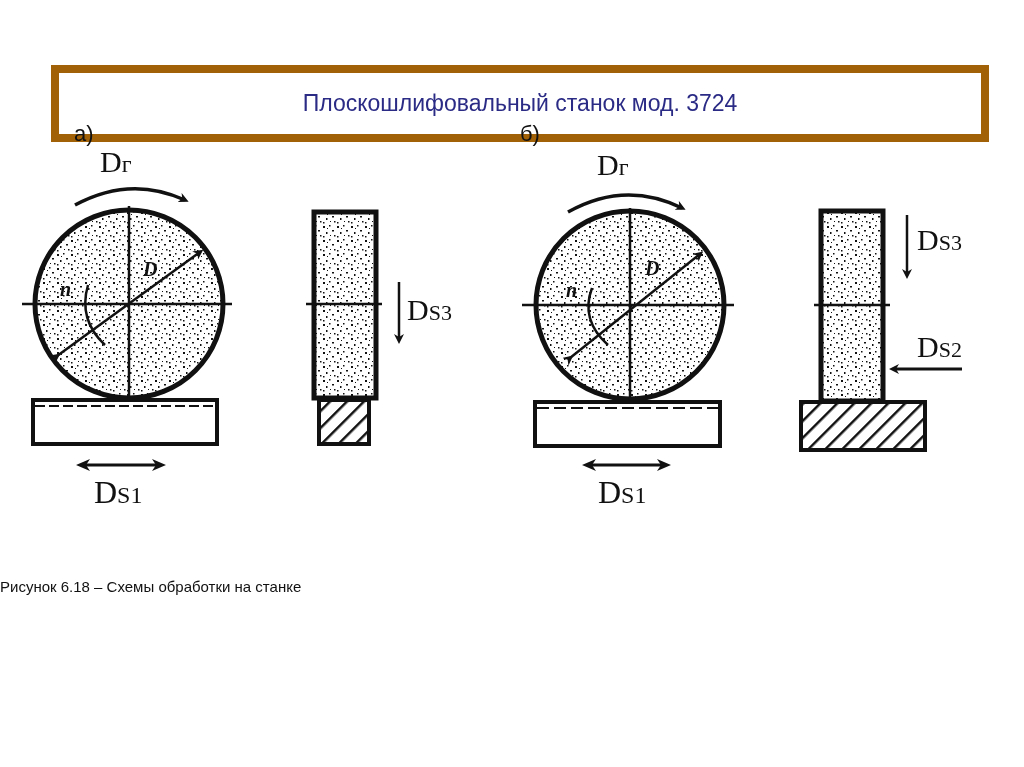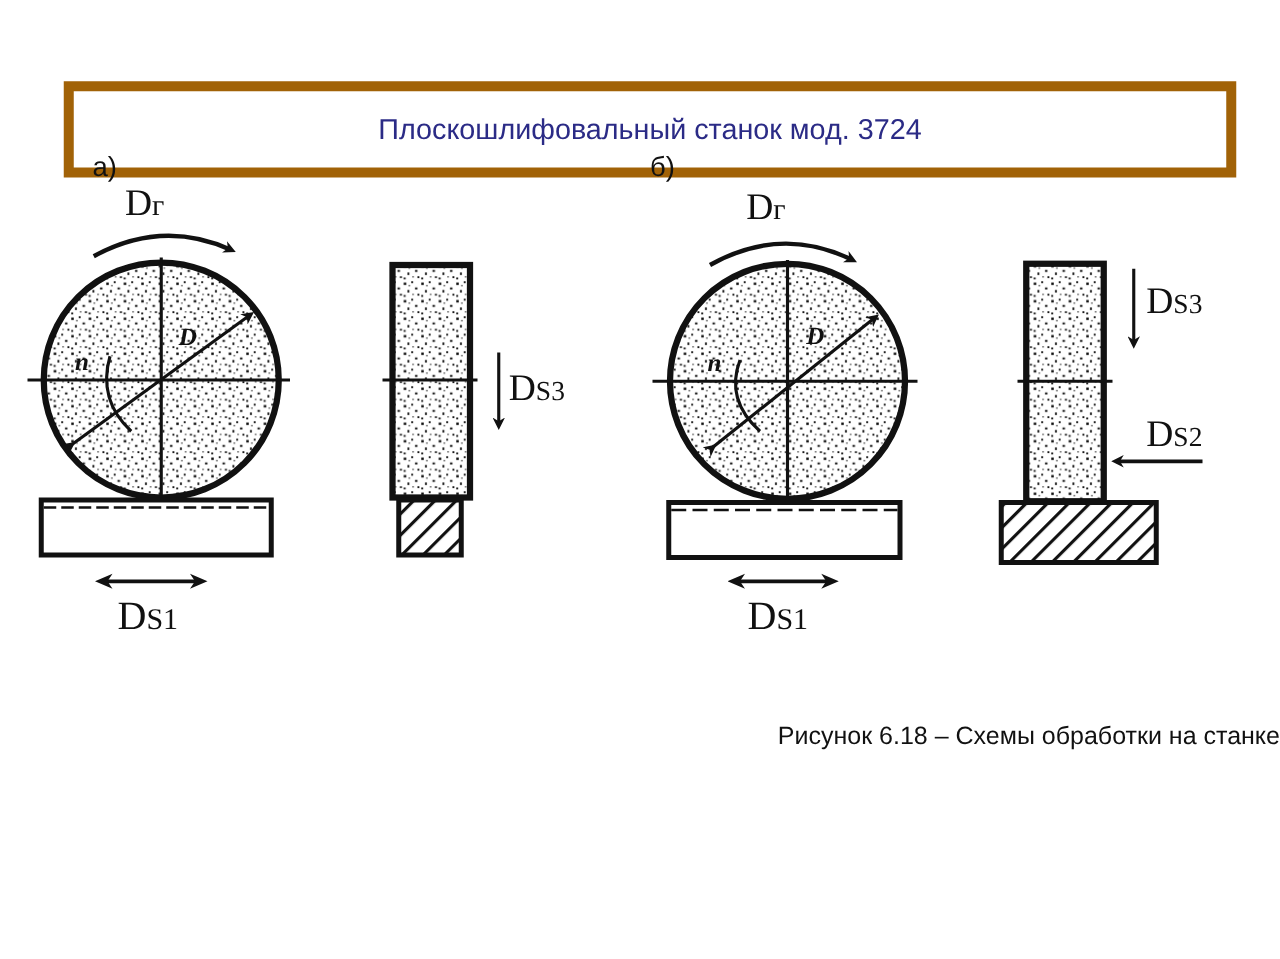--- a/index.html
+++ b/index.html
@@ -4,21 +4,21 @@
 <style>
   html, body { margin:0; padding:0; background:#ffffff; }
   body { width:1024px; height:767px; position:relative; overflow:hidden; font-family:"Liberation Sans", sans-serif; }
   .title-box {
     position:absolute; left:51px; top:27px; width:922px; height:61px;
     border:8px solid #a16207; box-sizing:content-box;
     display:flex; align-items:center; justify-content:center;margin-top:38px;
   }
   .title-text { color:#2b2b86; font-size:23px; font-family:"Liberation Sans", sans-serif; letter-spacing:0px; }
   .label { position:absolute; font-family:"Liberation Sans", sans-serif; font-size:22px; color:#111; }
-  .caption { position:absolute; left:0; width:1024px; top:578px; text-align:right; font-size:20px; color:#111; font-family:"Liberation Sans", sans-serif; }
+  .caption { position:absolute; left:0; width:1024px; top:578px; text-align:left; font-size:15px; color:#111; font-family:"Liberation Sans", sans-serif; }
   svg.fig { position:absolute; left:0; top:0; }
   .serif { font-family:"Liberation Serif", serif; fill:#111; }
 </style>
 </head>
 <body>
 
 <div class="title-box">
   <span class="title-text">Плоскошлифовальный станок мод. 3724</span>
 </div>
 

